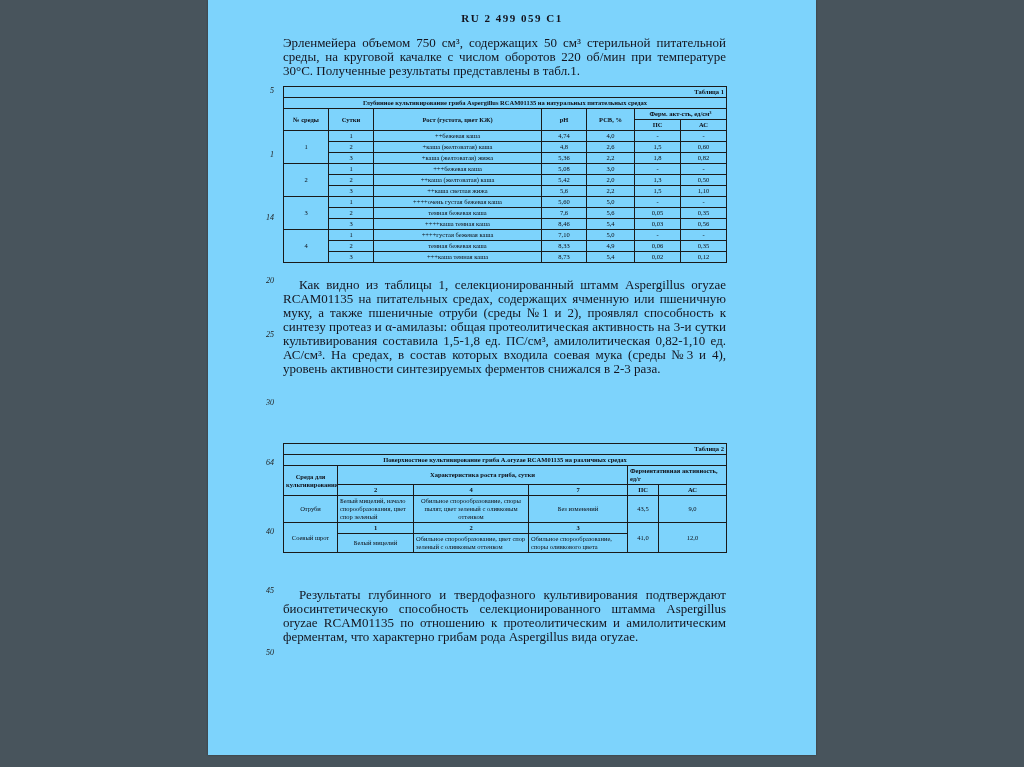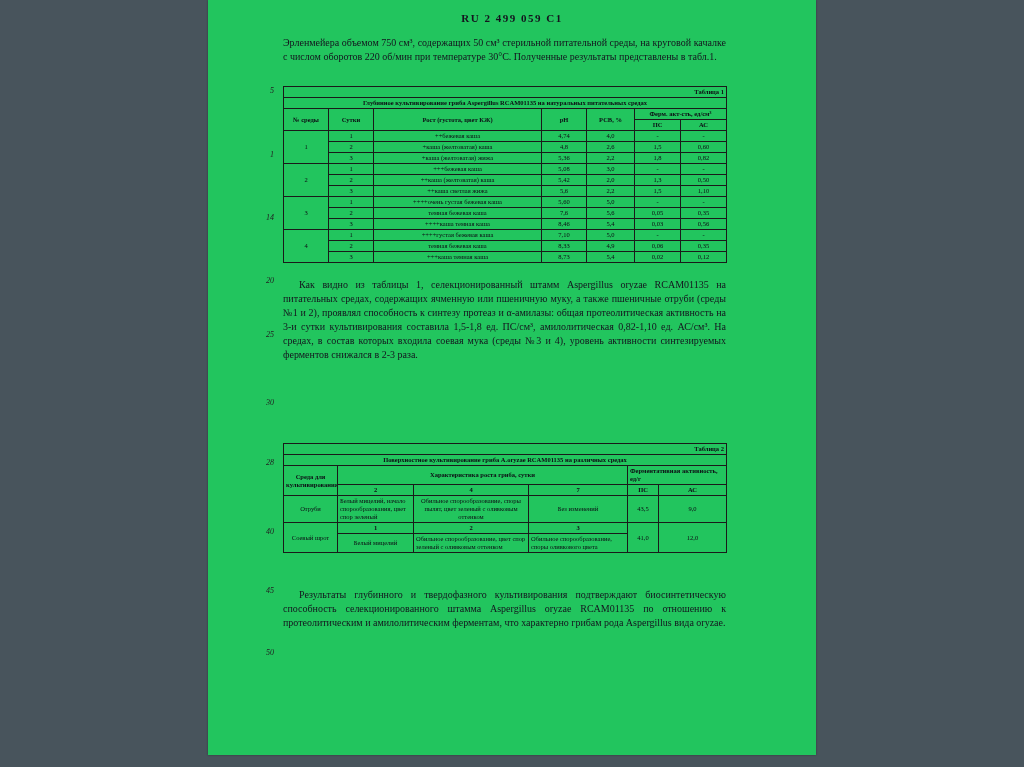--- a/index.html
+++ b/index.html
@@ -5,30 +5,30 @@
   html,body{margin:0;padding:0;}
   body{
     width:1024px;height:767px;
     background:#48545c;
     font-family:"Liberation Serif", serif;
     position:relative;overflow:hidden;
     color:#14141e;
   }
   .page{
     position:absolute;left:208px;top:0;width:608px;height:755px;
-    background:#22c55e;
+    background:#7dd3fc;
     box-shadow:0 0 2px rgba(0,0,0,.35);
   }
   .doc-header{
     position:absolute;top:12px;left:0;width:100%;
     text-align:center;font-weight:bold;font-size:11px;letter-spacing:1.5px;
   }
   .para{
     position:absolute;left:75px;width:443px;
-    font-size:10px;line-height:14px;text-align:justify;
+    font-size:13px;line-height:14px;text-align:justify;
   }
   .indent{text-indent:16px;}
   .lineno{
     position:absolute;left:48px;width:18px;text-align:right;
     font-style:italic;font-size:8px;color:#222;
   }
   table.doc{
     position:absolute;left:75px;width:443px;
     border-collapse:collapse;table-layout:fixed;
     font-size:6.5px;line-height:8px;color:#0d0d14;
@@ -55,21 +55,21 @@
 <div class="page">
 
   <div class="doc-header">RU 2 499 059 C1</div>
 
   <div class="lineno" style="top:86px">5</div>
   <div class="lineno" style="top:150px">1</div>
   <div class="lineno" style="top:213px">14</div>
   <div class="lineno" style="top:276px">20</div>
   <div class="lineno" style="top:330px">25</div>
   <div class="lineno" style="top:398px">30</div>
-  <div class="lineno" style="top:458px">28</div>
+  <div class="lineno" style="top:458px">64</div>
   <div class="lineno" style="top:527px">40</div>
   <div class="lineno" style="top:586px">45</div>
   <div class="lineno" style="top:648px">50</div>
 
   <div class="para" style="top:36px">Эрленмейера объемом 750 см³, содержащих 50 см³ стерильной питательной среды, на круговой качалке с числом оборотов 220 об/мин при температуре 30°С. Полученные результаты представлены в табл.1.</div>
   <div class="para indent" style="top:278px">Как видно из таблицы 1, селекционированный штамм Aspergillus oryzae RCAM01135 на питательных средах, содержащих ячменную или пшеничную муку, а также пшеничные отруби (среды №1 и 2), проявлял способность к синтезу протеаз и α-амилазы: общая протеолитическая активность на 3-и сутки культивирования составила 1,5-1,8 ед. ПС/см³, амилолитическая 0,82-1,10 ед. АС/см³. На средах, в состав которых входила соевая мука (среды №3 и 4), уровень активности синтезируемых ферментов снижался в 2-3 раза.</div>
   <div class="para indent" style="top:588px">Результаты глубинного и твердофазного культивирования подтверждают биосинтетическую способность селекционированного штамма Aspergillus oryzae RCAM01135 по отношению к протеолитическим и амилолитическим ферментам, что характерно грибам рода Aspergillus вида oryzae.</div>
 
   <table class="doc t1">
     <colgroup>

